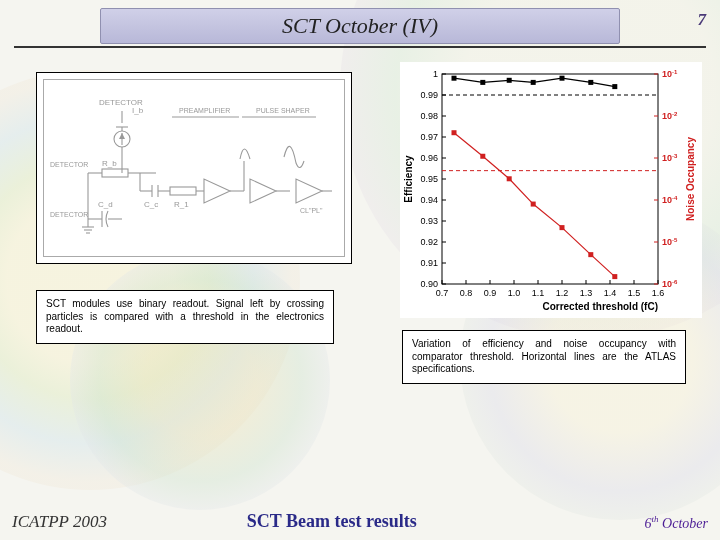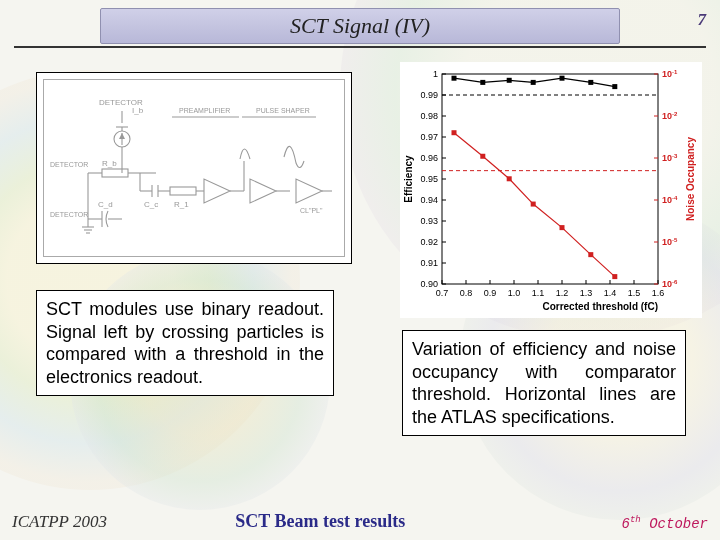--- a/index.html
+++ b/index.html
@@ -85,21 +85,21 @@
     background: #fff;
     z-index: 2;
   }
   .text-box {
     position: absolute;
     background: #fff;
     border: 1px solid #000;
     z-index: 2;
     padding: 7px 9px;
     font-family: Arial, sans-serif;
-    font-size: 18px;
+    font-size: 10px;
     line-height: 1.25;
     text-align: justify;
   }
   .tb-left {
     top: 290px;
     left: 36px;
     width: 298px;
   }
   .tb-right {
     top: 330px;
@@ -127,38 +127,38 @@
     font-size: 18px;
     color: #2a2a88;
     font-family: Georgia, serif;
     text-align: center;
     flex: 1;
     padding-right: 40px;
   }
   .footer-right {
     font-style: italic;
     font-size: 14px;
-    color: #be185d;
-    font-family: Liberation Mono, monospace;
+    color: #4c1d95;
+    font-family: Liberation Serif, serif;
     margin-left: 48px;
   }
   .footer-right sup { font-size: 9px; }
 </style>
 </head>
 <body>
 
 <div class="bg-swirl">
   <div class="swirl" style="width:420px;height:420px;left:-120px;top:70px;background:radial-gradient(circle,#f8f0c0 28%,#d8e8b0 40%,#c8e0e8 55%,#f0e8d8 68%);"></div>
   <div class="swirl" style="width:260px;height:260px;left:70px;top:250px;background:radial-gradient(circle,#e8e0b0 30%,#c8e0c8 55%,#e8e8f0 75%);"></div>
   <div class="swirl" style="width:500px;height:500px;left:340px;top:-160px;background:radial-gradient(circle,#f0f0e0 35%,#d0e8d0 55%,#e8e0e8 72%);"></div>
   <div class="swirl" style="width:320px;height:320px;left:460px;top:200px;background:radial-gradient(circle,#f8f0d0 32%,#d8d8e8 58%,#e8f0e0 78%);"></div>
 </div>
 
 <div class="header">
-  <div class="title-bar">SCT Signal (IV)</div>
+  <div class="title-bar">SCT October (IV)</div>
 </div>
 <div class="page-num">7</div>
 <div class="rule"></div>
 
 <div class="circuit-box">
   <svg class="circuit-inner" viewBox="0 0 300 154">
     <g stroke="#999" stroke-width="1.1" fill="none" font-family="Arial" font-size="7">
 
       <text x="135" y="22" fill="#999" stroke="none">PREAMPLIFIER</text>
       <text x="212" y="22" fill="#999" stroke="none">PULSE SHAPER</text>

